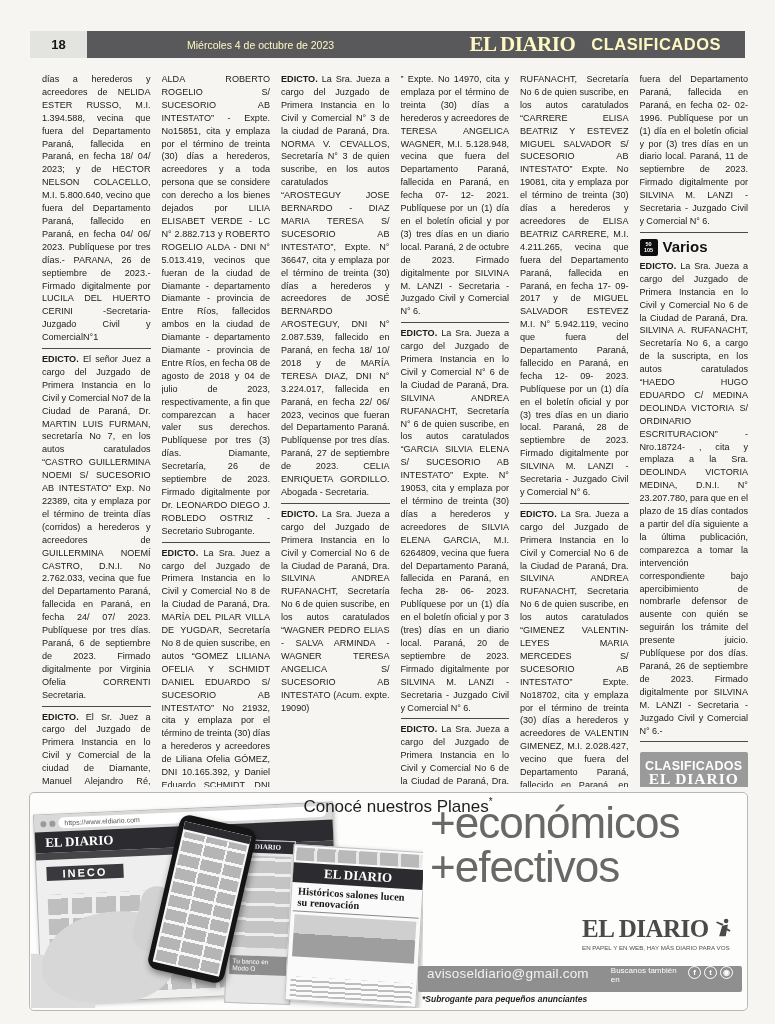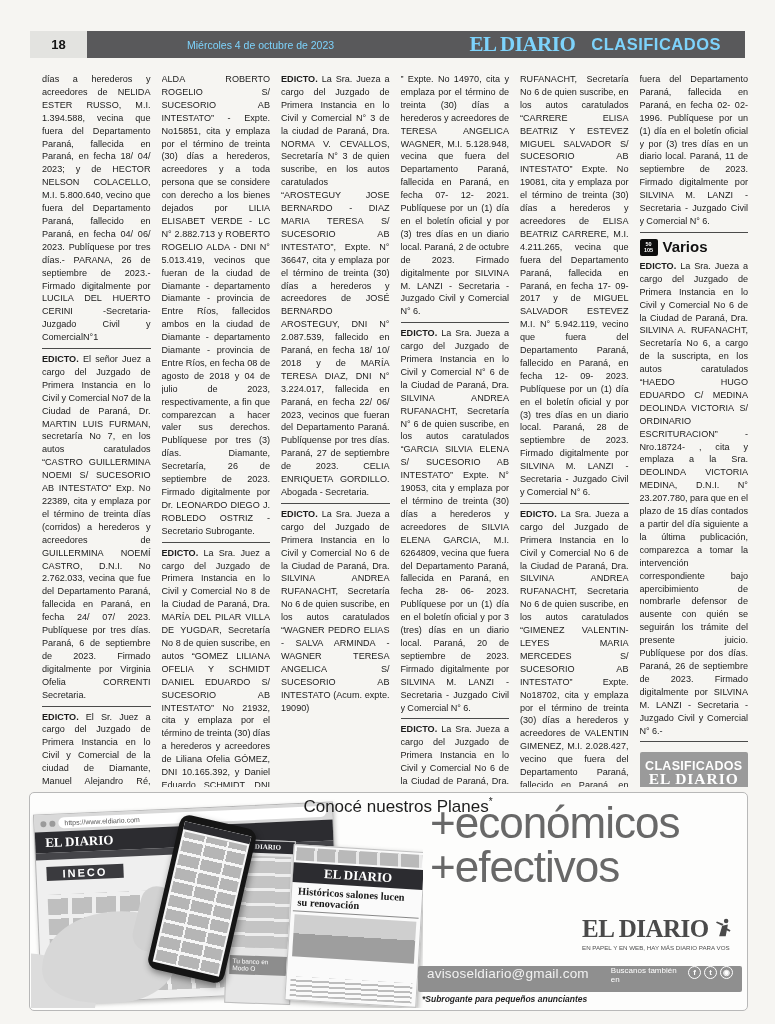--- a/index.html
+++ b/index.html
@@ -4,21 +4,21 @@
 <style>
   html,body{margin:0;padding:0;}
   body{
     width:775px;height:1024px;position:relative;overflow:hidden;
     background:#f6f5f2;font-family:"Liberation Sans",sans-serif;
   }
   
   .header{position:absolute;left:30px;top:31px;right:30px;height:27px;display:flex;text-align:right;}
   .pagenum{width:57px;background:#e3e3e0;color:#141414;font-weight:bold;font-size:13px;
     display:flex;align-items:center;justify-content:center;}
-  .hbar{flex:1;background:#59595b;display:flex;align-items:center;color:#7dd3fc;}
+  .hbar{flex:1;background:#59595b;display:flex;align-items:center;color:#fef9c3;}
   .hdate{font-size:10.5px;margin-left:100px;}
   .hbrand{font-family:"Liberation Serif",serif;font-weight:900;font-size:21px;margin-left:auto;letter-spacing:-0.5px;}
   .hsection{font-weight:bold;font-size:16.5px;margin:0 24px 0 16px;letter-spacing:0.5px;}
   
   .columns{position:absolute;left:42px;top:73px;width:706px;height:714px;display:flex;gap:11px;overflow:hidden;}
   .col{flex:1 1 0;font-size:9.1px;line-height:12.9px;text-align:justify;color:#1b1b1b;
     overflow:hidden;hyphens:auto;-webkit-hyphens:auto;word-spacing:-0.2px;}
   .notice{margin:0;}
   .notice b{font-weight:bold;}
   .sep{border-bottom:1px solid #4a4a4a;padding-bottom:4px;margin-bottom:4px;}

